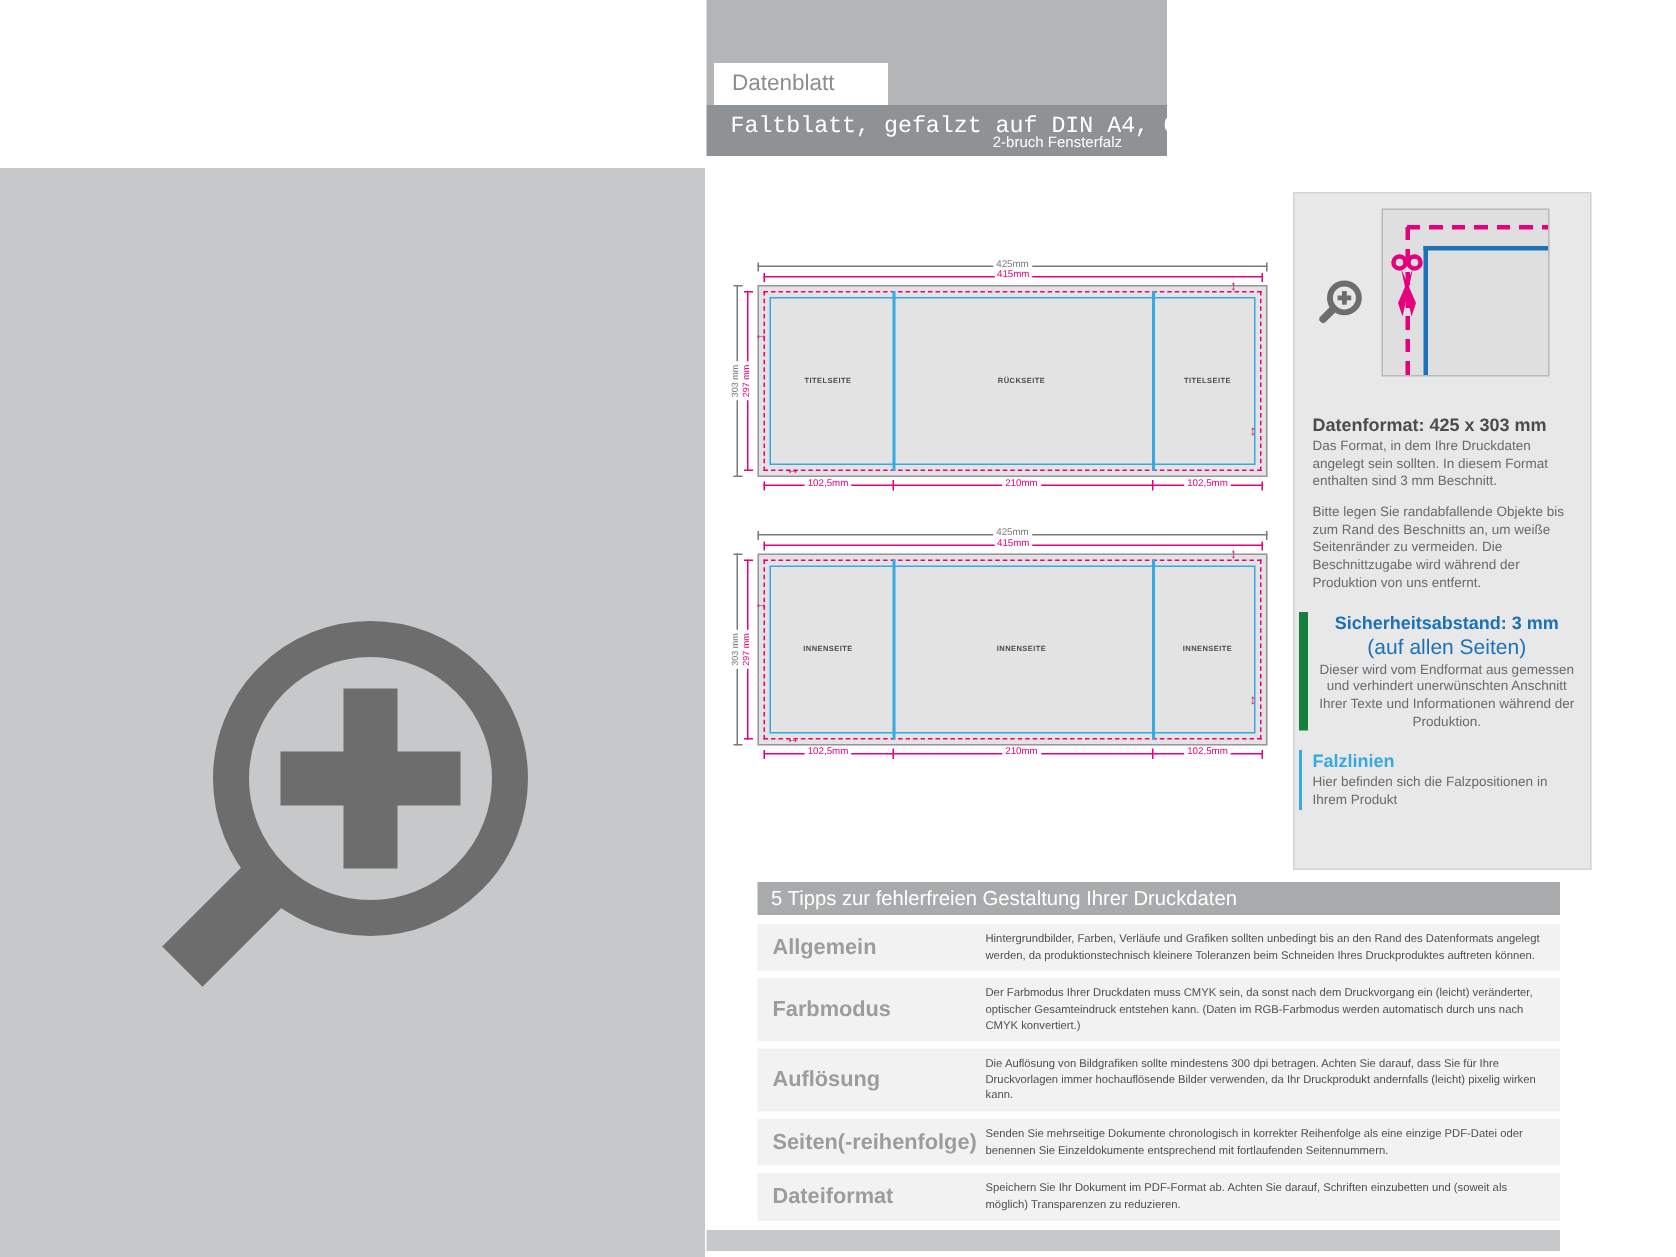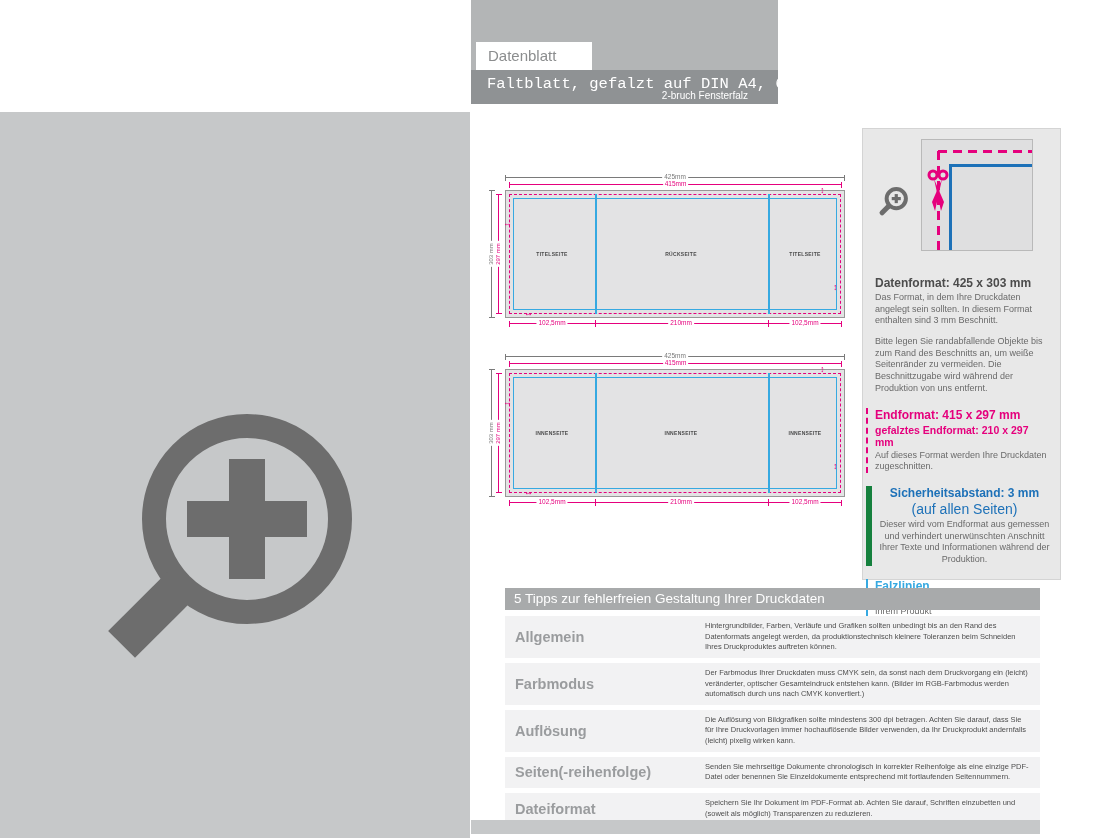--- a/index.html
+++ b/index.html
@@ -72,21 +72,21 @@
   .sec-falz{border-left:2px solid #36a9e1;padding-left:7px;margin-left:-9px;}
   .sec-falz h3{color:#36a9e1;}
 
   
   .tips{left:505px;top:588px;width:535px;}
   .tips-head{height:22px;background:#a8aaab;color:#ffffff;font-size:13.5px;
              line-height:22px;padding-left:9px;margin-bottom:6px;}
   .tip-row{display:flex;background:#f2f2f3;margin-bottom:5px;}
   .tip-label{width:152px;box-sizing:border-box;padding-left:10px;display:flex;align-items:center;
              color:#9a9c9e;font-size:14.5px;flex-shrink:0;font-weight:bold;}
-  .tip-text{flex:1;padding:5px 10px 5px 0;font-size:7.5px;line-height:1.42;color:#4e4e4e;margin-left:48px;}
+  .tip-text{flex:1;padding:5px 10px 5px 0;font-size:7.5px;line-height:1.42;color:#4e4e4e;}
 
   .bottom-strip{left:471px;top:820px;width:569px;height:14px;background:#c6c8c9;}
 </style>
 </head>
 <body>
 
 <div class="abs preview">
   <svg class="abs" style="left:95px;top:290px" width="290" height="270" viewBox="0 0 290 270">
     <circle cx="152" cy="117" r="93" fill="none" stroke="#6d6d6d" stroke-width="24"></circle>
     <rect x="92" y="99" width="120" height="36" fill="#6d6d6d"></rect>
@@ -191,25 +191,20 @@
       </svg>
     </div>
   </div>
 
   <div class="sec">
     <h3 class="h-daten">Datenformat: 425 x 303 mm</h3>
     <p>Das Format, in dem Ihre Druckdaten angelegt sein sollten. In diesem Format enthalten sind 3 mm Beschnitt.</p>
     <p>Bitte legen Sie randabfallende Objekte bis zum Rand des Beschnitts an, um weiße Seitenränder zu vermeiden. Die Beschnittzugabe wird während der Produktion von uns entfernt.</p>
   </div>
 
-  <div class="sec sec-end">
-    <h3>Endformat: 415 x 297 mm</h3>
-    <h4>gefalztes Endformat: 210 x 297 mm</h4>
-    <p>Auf dieses Format werden Ihre Druckdaten zugeschnitten.</p>
-  </div>
 
   <div class="sec sec-safe">
     <h3>Sicherheitsabstand: 3 mm</h3>
     <span class="sub">(auf allen Seiten)</span>
     <p>Dieser wird vom Endformat aus gemessen und verhindert unerwünschten Anschnitt Ihrer Texte und Informationen während der Produktion.</p>
   </div>
 
   <div class="sec sec-falz">
     <h3>Falzlinien</h3>
     <p>Hier befinden sich die Falzpositionen in Ihrem Produkt</p>
@@ -218,21 +213,21 @@
 
 <div class="abs tips">
   <div class="tips-head">5 Tipps zur fehlerfreien Gestaltung Ihrer Druckdaten</div>
 
   <div class="tip-row">
     <div class="tip-label">Allgemein</div>
     <div class="tip-text">Hintergrundbilder, Farben, Verläufe und Grafiken sollten unbedingt bis an den Rand des Datenformats angelegt werden, da produktionstechnisch kleinere Toleranzen beim Schneiden Ihres Druckproduktes auftreten können.</div>
   </div>
   <div class="tip-row">
     <div class="tip-label">Farbmodus</div>
-    <div class="tip-text">Der Farbmodus Ihrer Druckdaten muss CMYK sein, da sonst nach dem Druckvorgang ein (leicht) veränderter, optischer Gesamteindruck entstehen kann. (Bilder im RGB-Farbmodus werden automatisch durch uns nach CMYK konvertiert.)</div>
+    <div class="tip-text">Der Farbmodus Ihrer Druckdaten muss CMYK sein, da sonst nach dem Druckvorgang ein (leicht) veränderter, optischer Gesamteindruck entstehen kann. (Daten im RGB-Farbmodus werden automatisch durch uns nach CMYK konvertiert.)</div>
   </div>
   <div class="tip-row">
     <div class="tip-label">Auflösung</div>
     <div class="tip-text">Die Auflösung von Bildgrafiken sollte mindestens 300 dpi betragen. Achten Sie darauf, dass Sie für Ihre Druckvorlagen immer hochauflösende Bilder verwenden, da Ihr Druckprodukt andernfalls (leicht) pixelig wirken kann.</div>
   </div>
   <div class="tip-row">
     <div class="tip-label">Seiten(-reihenfolge)</div>
     <div class="tip-text">Senden Sie mehrseitige Dokumente chronologisch in korrekter Reihenfolge als eine einzige PDF-Datei oder benennen Sie Einzeldokumente entsprechend mit fortlaufenden Seitennummern.</div>
   </div>
   <div class="tip-row">

